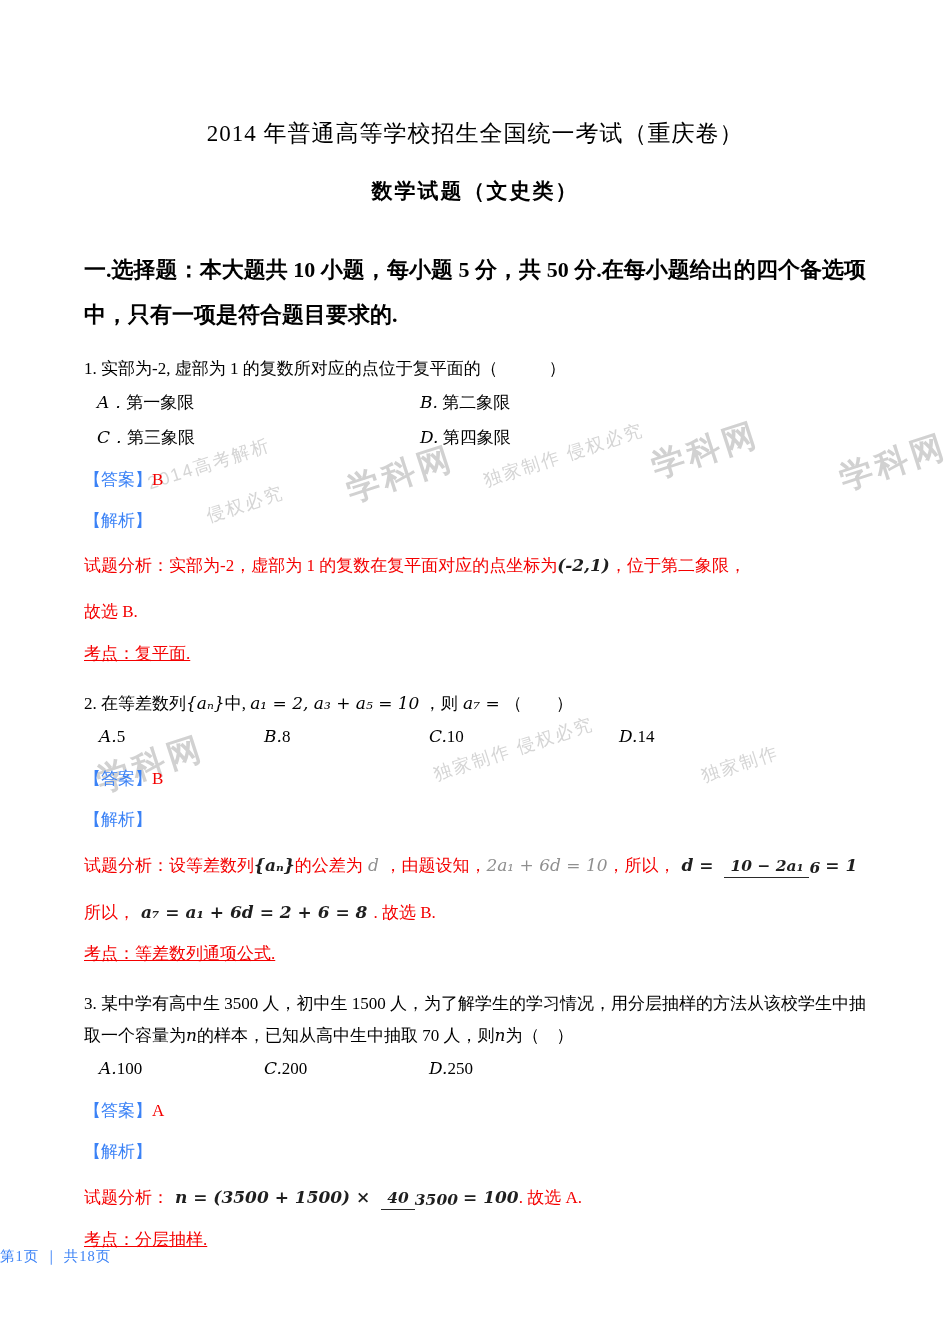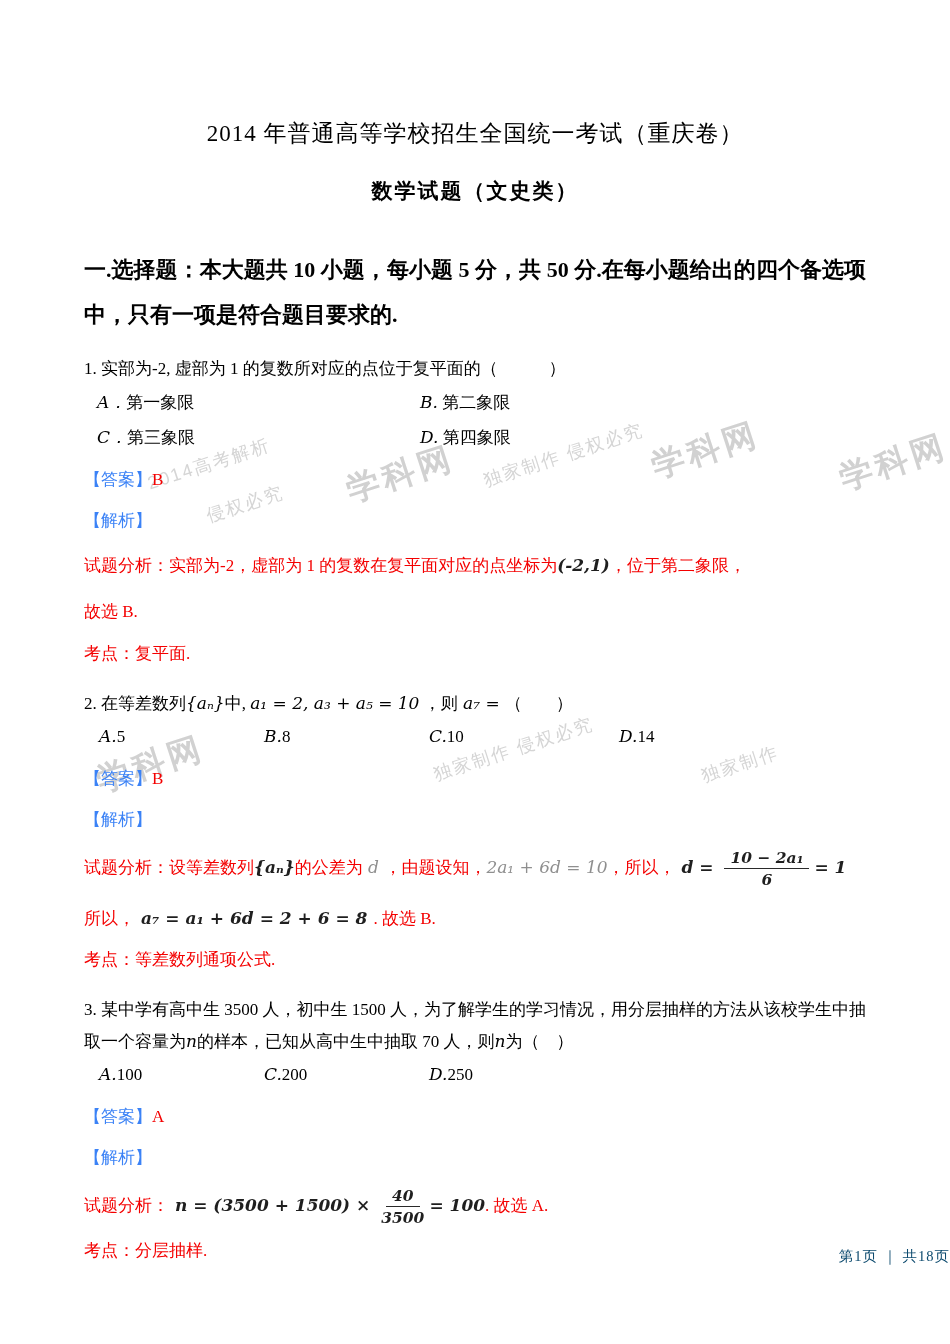--- a/index.html
+++ b/index.html
@@ -41,29 +41,29 @@
   .opt-row.quad .opt:nth-child(3) { width:190px; }
   .opt-letter { font-style:italic; font-family:"DejaVu Serif","DejaVu Sans",serif; }
   .ans-line { margin-top:9px; font-size:17px; line-height:1.9; }
   .analysis { margin-top:11px; font-size:17px; line-height:2.05; }
   .red  { color:#f40000; }
   .blk  { color:#3b82f6; }
   .math { font-style:italic; font-family:"DejaVu Serif","DejaVu Sans",serif; font-weight:normal; }
   .math.dark { color:#1f1f1f; font-weight:600; }
   .math.gray { color:#8f8f8f; }
   .frac {
-    display:inline-flex; flex-direction:column; align-items:center;
+    display:inline-flex; align-items:center;
     vertical-align:middle; margin:0 5px; line-height:1.25; font-size:15.5px;
   }
   .frac .num { border-bottom:1.4px solid #2a2a2a; padding:0 6px 1px; }
   .frac .den { padding-top:1px; }
-  .kaodian { margin-top:7px; }
+  .kaodian { margin-top:7px;text-decoration:underline; }
   .footer {
     position:absolute; left:0; right:0; bottom:78px; z-index:2;
-    text-align:right; font-size:14.5px; color:#0c4a6e; letter-spacing:1px;
+    text-align:left; font-size:14.5px; color:#3b82f6; letter-spacing:1px;
   }
 </style>
 </head>
 <body>
 
 <div class="page">
 
   <div class="wm-layer">
     <span class="wm wm-0">2014高考解析</span>
     <span class="wm wm-1">侵权必究</span>

